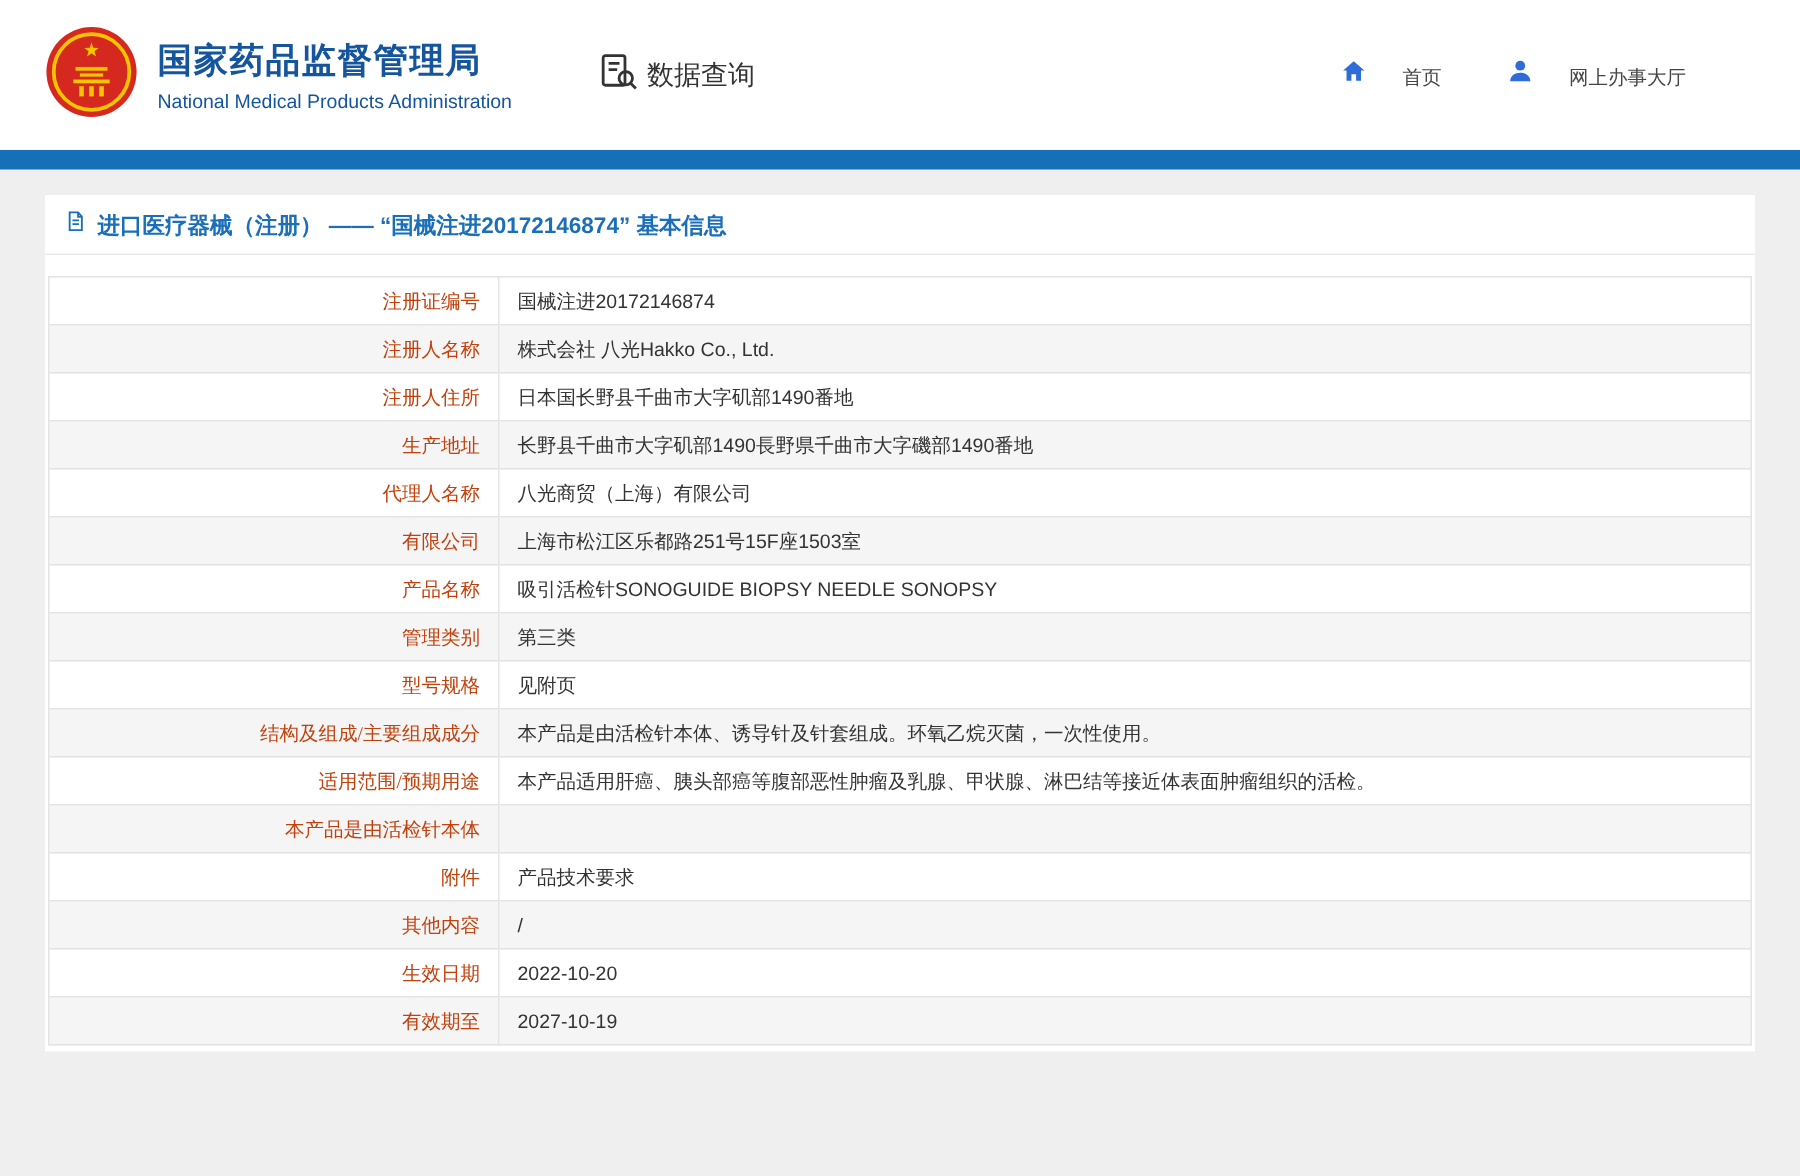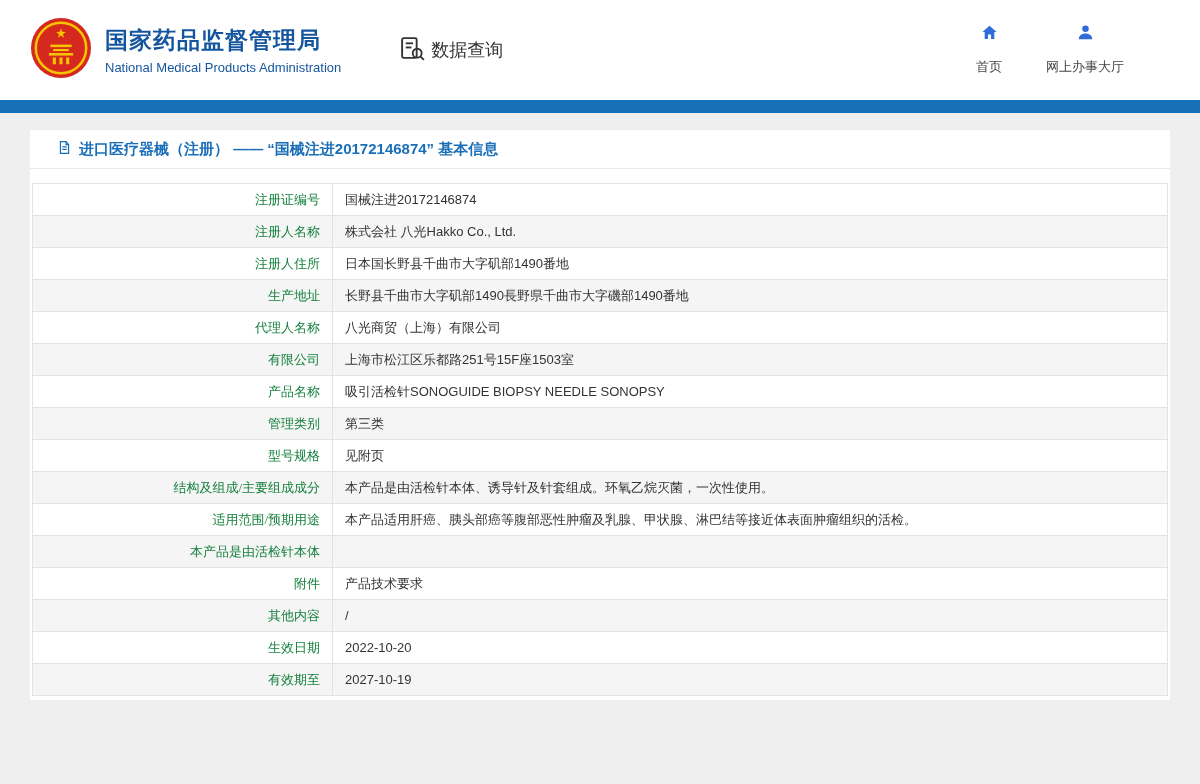--- a/index.html
+++ b/index.html
@@ -21,57 +21,57 @@
   .brand { display:flex; align-items:center; cursor:pointer; }
   .emblem { width:62px; height:62px; flex:0 0 auto; }
   .brand-text { margin-left:13px; }
   .org-cn { color:#15559e; font-size:23px; font-weight:bold; letter-spacing:1px; }
   .org-en { color:#15559e; font-size:13px; margin-top:4px; }
   .section-entry { display:flex; align-items:center; margin-left:58px; gap:5px; cursor:pointer; }
   .section-entry svg { width:27px; height:27px; }
   .section-label { font-size:18px; color:#333; }
   .header-spacer { flex:1; }
   .top-nav { display:flex; gap:44px; margin-right:46px; }
-  .nav-item { display:flex; flex-direction:column; align-items:center; gap:13px; cursor:pointer; }
+  .nav-item { display:flex; align-items:flex-end; gap:24px; cursor:pointer; }
   .nav-item svg { width:17px; height:17px; }
   .nav-label { font-size:13px; color:#454545; }
   
   .blue-bar { height:13px; background:#1570b8; }
   
   .card {
     margin:17px 30px 0;
     background:#ffffff;
     padding-bottom:4px;
   }
   .card-header {
     display:flex;
     align-items:center;
     gap:7px;
-    padding:10px 27px 9px;
+    padding:10px 13px 9px;
     border-bottom:1px solid #e9e9e9;
   }
   .card-header svg { width:15px; height:15px; }
   .card-title { color:#1b6fb9; font-size:15px; font-weight:bold; }
   
   .info-table {
     border-collapse:collapse;
     table-layout:fixed;
     width:calc(100% - 4px);
     margin:14px 2px 0;
   }
   .info-table td {
     border:1px solid #e3e3e3;
     font-size:13px;
     line-height:17px;
     padding:7px 12px;
     vertical-align:middle;
     word-break:break-all;
   }
   .info-table tr:nth-child(even) { background:#f5f5f5; }
-  .label-cell { width:300px; text-align:right; color:#15803d;font-family:Liberation Serif, serif; }
+  .label-cell { width:300px; text-align:right; color:#c2410c;font-family:Liberation Serif, serif; }
   .value-cell { color:#333333;margin-left:43px; }
 </style>
 </head>
 <body>
 
 <div class="top-header">
 
   <div class="brand">
     <span>
       <svg class="emblem" viewBox="0 0 64 64" aria-hidden="true">

